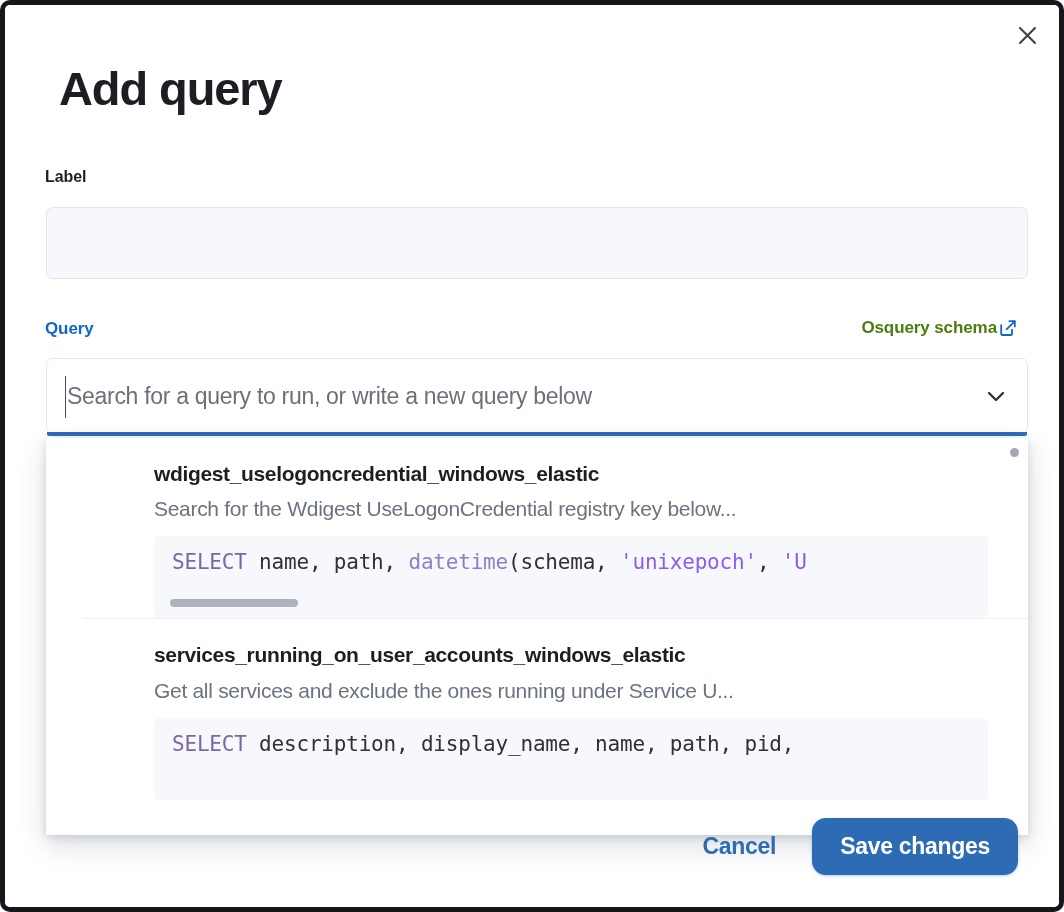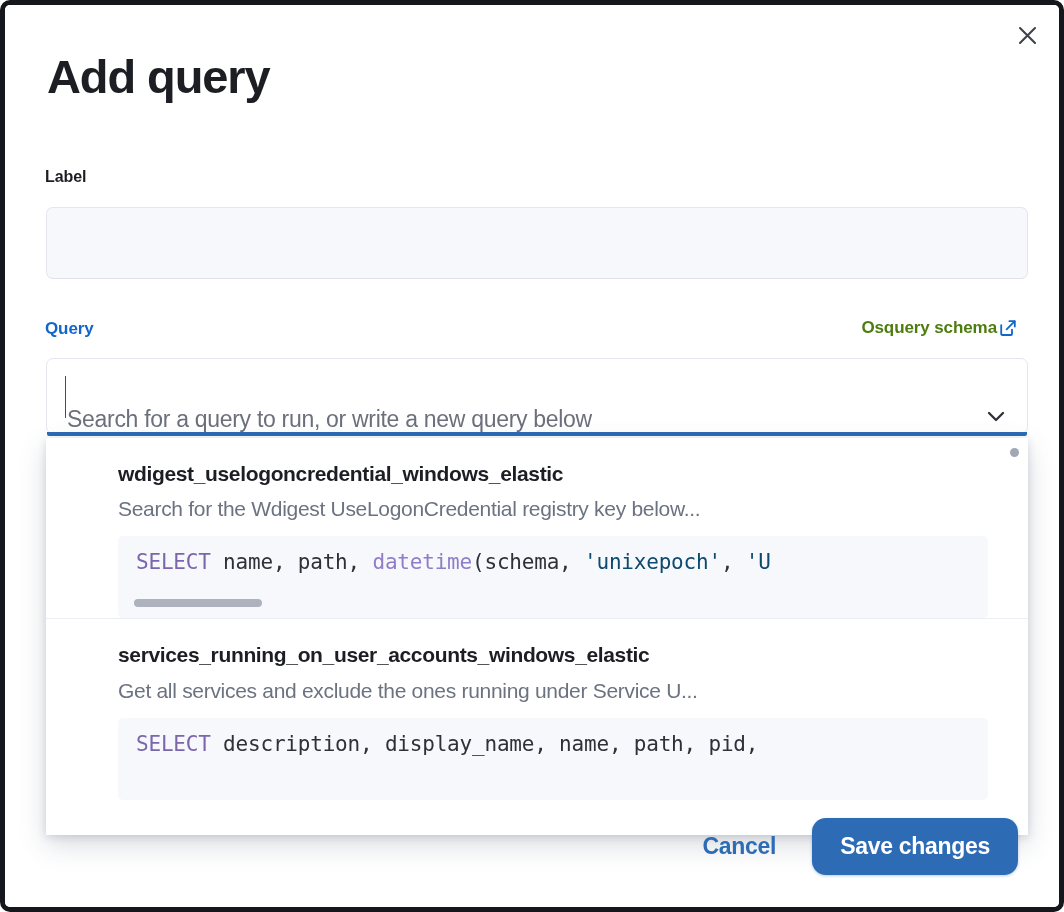--- a/index.html
+++ b/index.html
@@ -55,21 +55,21 @@
   
   .modal-title {
     position: absolute;
     left: 38px;
     top: 42px;
     font-size: 47px;
     line-height: 1.1;
     font-weight: 700;
     letter-spacing: -1.1px;
     color: #1c1e23;
-    margin: 4px;
+    margin: 16px;
     font-family: "Liberation Sans", sans-serif;
   }
 
   
   .form-label {
     position: absolute;
     font-size: 16px;
     font-weight: 700;
     color: #1c1e23;
     letter-spacing: -0.1px;
@@ -126,21 +126,21 @@
     position: absolute;
     left: 41px;
     top: 353px;
     width: 982px;
     height: 76px;
     box-sizing: border-box;
     background: #ffffff;
     border: 1px solid #e3e6f0;
     border-radius: 7px;
     display: flex;
-    align-items: flex-end;
+    align-items: center;
     padding: 0 14px;
   }
   .combo::after {
     content: "";
     position: absolute;
     left: 0;
     right: 0;
     bottom: -3px;
     height: 4px;
     background: #2d6cb5;
@@ -177,20 +177,21 @@
     position: absolute;
     left: 41px;
     top: 433px;
     width: 982px;
     height: 397px;
     box-sizing: border-box;
     background: #ffffff;
     border-radius: 0;
     box-shadow: 0 2px 8px rgba(65,78,101,0.18), 0 10px 26px rgba(65,78,101,0.20);
     overflow: hidden;
+    padding-left: 36px;
   }
   .dropdown-scroll-thumb {
     position: absolute;
     right: 9px;
     top: 10px;
     width: 9px;
     height: 9px;
     border-radius: 5px;
     background: #a2a7b4;
     cursor: pointer;
@@ -236,21 +237,21 @@
   }
   .dd-code-line {
     font-family: "DejaVu Sans Mono", monospace;
     font-size: 21px;
     color: #2f3038;
     white-space: nowrap;
     letter-spacing: -0.2px;
   }
   .tok-kw      { color: #7b66ab; }
   .tok-fn      { color: #8f7dc8; }
-  .tok-str     { color: #0c4a6e; text-align: center; }
+  .tok-str     { color: #8b5cf6; text-align: center; }
   .tok-plain   { color: #2f3038; }
   .code-scrollbar {
     position: absolute;
     left: 16px;
     bottom: 11px;
     width: 128px;
     height: 8px;
     border-radius: 4px;
     background: #adb2be;
     cursor: pointer;

